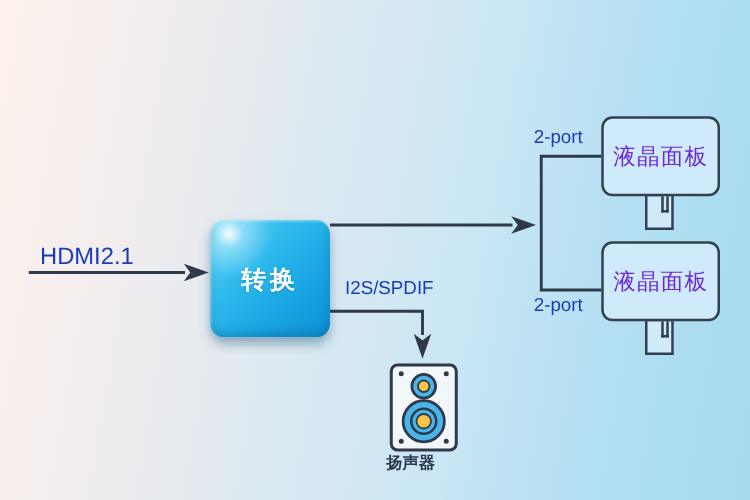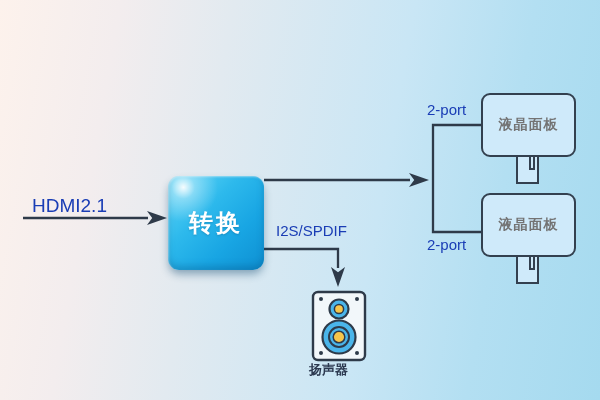--- a/index.html
+++ b/index.html
@@ -20,28 +20,28 @@
   .port-label-bottom{left:427px;top:236px;font-size:15px;}
   .svg-overlay{left:0;top:0;z-index:1;}
   .converter-box{
     left:168px;top:176px;width:96px;height:94px;border-radius:11px;z-index:3;
     background:
       radial-gradient(circle at 16% 12%, rgba(255,255,255,0.95) 0%, rgba(255,255,255,0.35) 10%, rgba(255,255,255,0) 30%),
       linear-gradient(135deg,#66d9f8 0%,#2db9ec 38%,#18a5e3 68%,#0e90d2 100%);
     box-shadow:0 5px 9px -1px rgba(15,70,110,0.45), inset 0 -4px 7px rgba(0,70,115,0.28), inset 1px 1px 2px rgba(255,255,255,0.5);
     display:flex;align-items:center;justify-content:center;
   }
-  .converter-label{color:#ffffff;font-size:24px;font-weight:600;letter-spacing:3px;text-shadow:0 1px 2px rgba(0,60,100,0.25);}
+  .converter-label{color:#ffffff;font-size:20px;font-weight:600;letter-spacing:3px;text-shadow:0 1px 2px rgba(0,60,100,0.25);}
   .lcd-panel{
     width:95px;height:64px;border:2.5px solid #33404f;border-radius:9px;background:#cfeafa;
     box-sizing:border-box;display:flex;align-items:center;justify-content:center;z-index:4;
   }
   .panel-top{left:481px;top:93px;}
   .panel-bottom{left:481px;top:193px;}
-  .panel-text{font-size:14px;font-weight:700;color:#737373;letter-spacing:1px;}
+  .panel-text{font-size:18px;font-weight:400;color:#6d28d9;letter-spacing:1px;}
   .monitor-stand{
     width:23px;height:29px;border:2px solid #33404f;background:#cfeafa;box-sizing:border-box;z-index:2;
   }
   .stand-top{left:516px;top:155px;}
   .stand-bottom{left:516px;top:255px;}
   .stand-connector{
     position:absolute;right:2px;top:0;width:6px;height:13px;box-sizing:border-box;
     border:2px solid #33404f;border-top:none;background:#cfeafa;
   }
   .speaker-wrap{left:311px;top:290px;width:56px;height:72px;z-index:3;}

